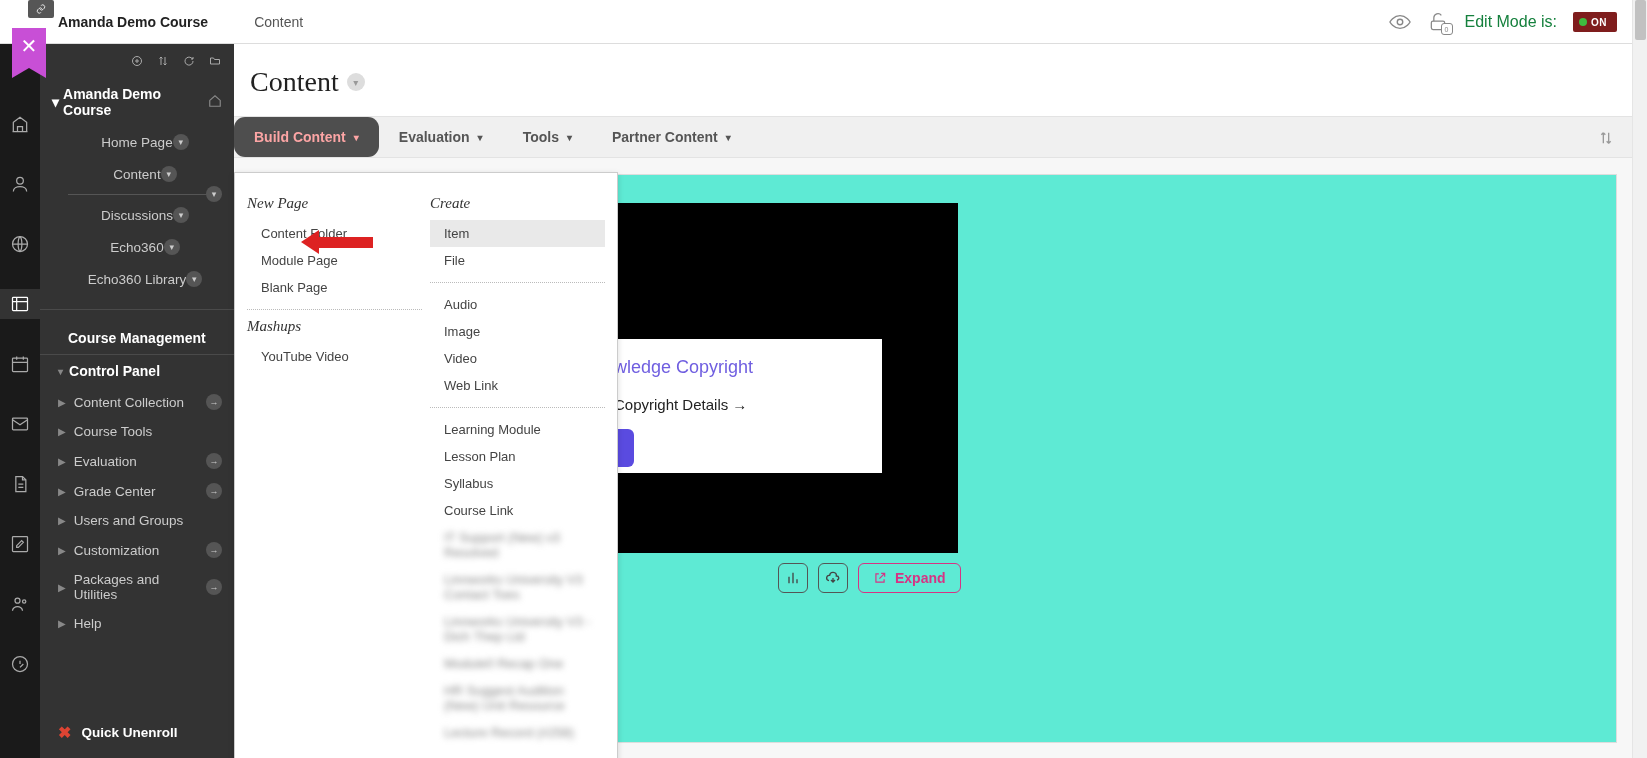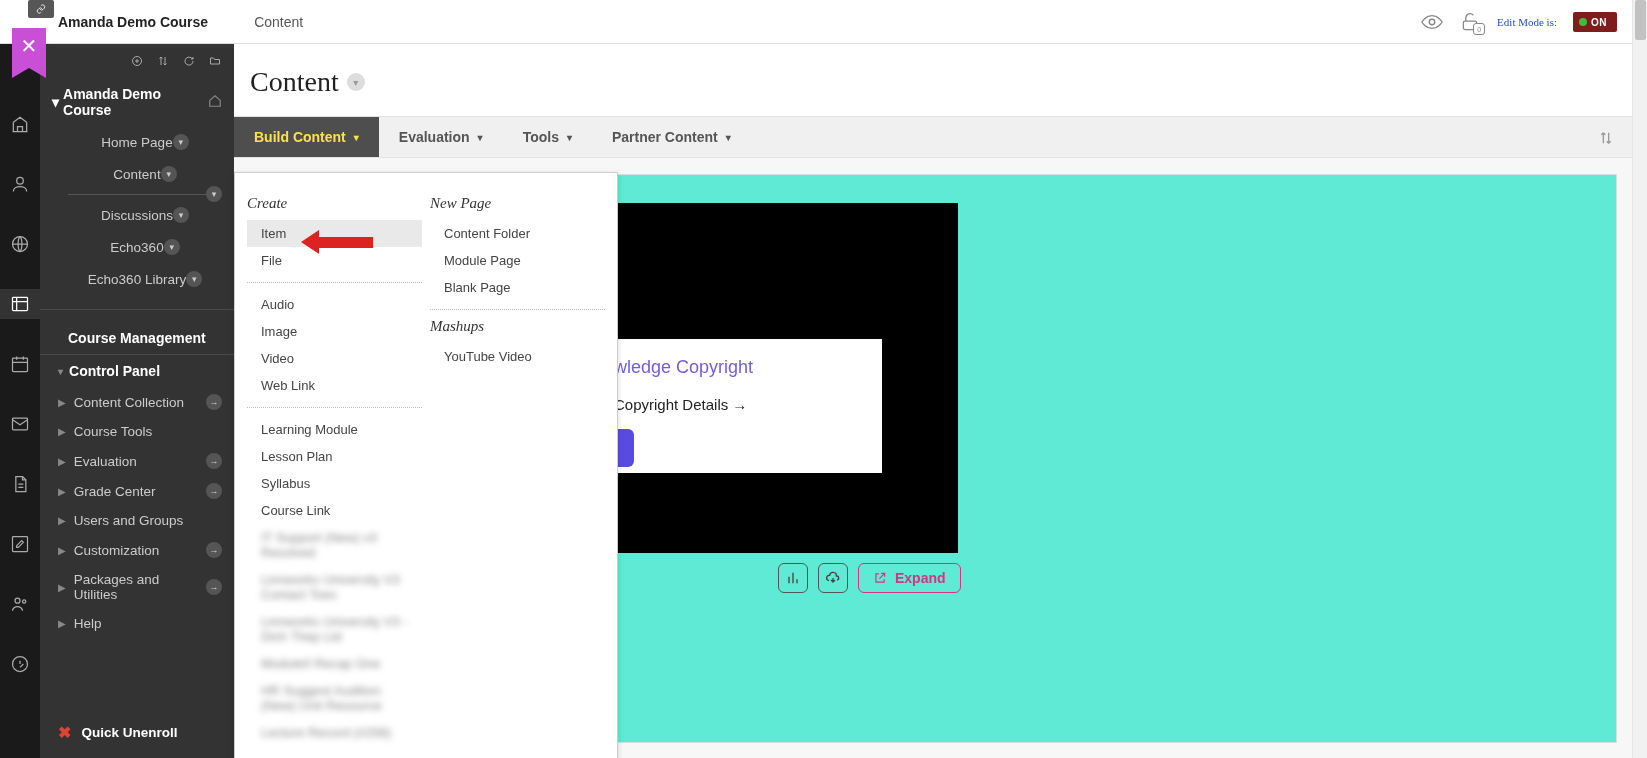--- a/index.html
+++ b/index.html
@@ -9,21 +9,21 @@
 
   
   .topbar { position:relative; height:44px; border-bottom:1px solid #ddd; background:#fff; display:flex; align-items:center; }
   .chain-box { position:absolute; top:0; left:28px; width:26px; height:18px; background:#565656; border-radius:2px; display:flex; align-items:center; justify-content:center; color:#fff; }
   .course-title { margin-left:58px; font-weight:600; color:#222; font-size:14px; }
   .breadcrumb-label { margin-left:46px; color:#555; font-size:14px; }
   .topbar-right { position:absolute; right:30px; top:0; height:44px; display:flex; align-items:center; gap:16px; color:#666; }
   .eye-icon, .lock-icon { position:relative; width:22px; height:22px; display:flex; align-items:center; justify-content:center; }
   .eye-icon svg, .lock-icon svg { stroke:#888; fill:none; }
   .lock-badge { position:absolute; bottom:-2px; right:-4px; width:12px; height:12px; border:1px solid #888; border-radius:3px; font-size:7px; display:flex; align-items:center; justify-content:center; color:#888; background:#fff;}
-  .editmode-label { color:#1d4ed8; font-size:11px;font-family:Liberation Serif, serif; }
+  .editmode-label { color:#15803d; font-size:16px; }
   .toggle { width:44px; height:20px; background:#7f1d1d; border-radius:2px; position:relative; display:flex; align-items:center; }
   .toggle-dot { width:8px; height:8px; background:#3fbb3f; border-radius:50%; margin-left:6px; }
   .toggle-text { color:#fff; font-size:10px; font-weight:700; margin-left:4px; letter-spacing:0.5px; }
 
   
   .pink-tab { position:absolute; top:28px; left:12px; width:34px; height:40px; background:#c84fd6; display:flex; align-items:flex-start; justify-content:center; z-index:5;}
   .pink-tab-x { color:#fff; font-size:20px; font-weight:300; margin-top:6px;}
   .pink-tab::after { content:""; position:absolute; bottom:-10px; left:0; border-left:17px solid #c84fd6; border-right:17px solid #c84fd6; border-bottom:10px solid transparent; }
 
   
@@ -54,21 +54,21 @@
   .quick-unenroll .x { color:#d43; font-size:16px; font-weight:700;}
   .sb-spacer { flex:1; }
 
   
   .main { flex:1; background:#f7f7f7; position:relative; }
   .page-title-row { padding:22px 0 18px 16px; display:flex; align-items:center; gap:8px; background:#fff;}
   .page-title { font-family: Georgia, serif; font-size:28px; color:#222;}
   .page-title-chev { width:18px; height:18px; border-radius:50%; background:#ddd; display:flex; align-items:center; justify-content:center; color:#999; font-size:10px;}
   .action-bar { height:42px; background:#f0f0f0; border-top:1px solid #e3e3e3; border-bottom:1px solid #e3e3e3; display:flex; align-items:stretch; position:relative;}
   .ab-tab { padding:0 20px; display:flex; align-items:center; gap:8px; color:#555; font-weight:600; font-size:14px; }
-  .ab-tab.active { background:#4e4e4e; color:#fde047;}
+  .ab-tab.active { background:#4e4e4e; color:#fca5a5;border-radius:11px;}
   .ab-tab .chev { font-size:10px;}
   .ab-sort { position:absolute; right:18px; top:0; height:42px; display:flex; align-items:center; color:#999;}
 
   
   .dropdown { position:absolute; top:128px; left:0; width:384px; background:#fff; border:1px solid #ccc; box-shadow:0 2px 6px rgba(0,0,0,.15); padding:18px 12px 18px 12px; z-index:20;}
   .dd-cols { display:flex; }
   .dd-col { flex:1; }
   .dd-col + .dd-col { margin-left:8px;}
   .dd-head { font-family: Georgia, serif; font-style:italic; color:#333; font-size:15px; margin-bottom:8px; margin-top:4px;}
   .dd-item { padding:6px 14px; color:#444; font-size:13px; }
@@ -374,20 +374,29 @@
         </div>
       </div>
     </div>
 
     <div class="dropdown">
       <div class="arrow-ptr">
         <div class="arrow-head"></div>
           <div class="arrow-body"></div>
       </div>
       <div class="dd-cols">
+        <div class="dd-col">
+          <div class="dd-head">New Page</div>
+          <div class="dd-item">Content Folder</div>
+          <div class="dd-item">Module Page</div>
+          <div class="dd-item">Blank Page</div>
+          <div class="dd-sep"></div>
+          <div class="dd-head">Mashups</div>
+          <div class="dd-item">YouTube Video</div>
+        </div>
         <div class="dd-col">
           <div class="dd-head">Create</div>
           <div class="dd-item hl">Item</div>
           <div class="dd-item">File</div>
           <div class="dd-sep"></div>
           <div class="dd-item">Audio</div>
           <div class="dd-item">Image</div>
           <div class="dd-item">Video</div>
           <div class="dd-item">Web Link</div>
           <div class="dd-sep"></div>
@@ -395,29 +404,20 @@
           <div class="dd-item">Lesson Plan</div>
           <div class="dd-item">Syllabus</div>
           <div class="dd-item">Course Link</div>
           <div class="dd-item dd-blur">IT Support (New) v3 Resolved</div>
           <div class="dd-item dd-blur">Linnworks University V3 Contact Toes</div>
           <div class="dd-item dd-blur">Linnworks University V3 - Dich Thep Ltd</div>
           <div class="dd-item dd-blur">Module0 Recap One</div>
           <div class="dd-item dd-blur">HR Suggest Audition (New) Unit Resource</div>
           <div class="dd-item dd-blur">Lecture Record (#258)</div>
         </div>
-        <div class="dd-col">
-          <div class="dd-head">New Page</div>
-          <div class="dd-item">Content Folder</div>
-          <div class="dd-item">Module Page</div>
-          <div class="dd-item">Blank Page</div>
-          <div class="dd-sep"></div>
-          <div class="dd-head">Mashups</div>
-          <div class="dd-item">YouTube Video</div>
-        </div>
       </div>
     </div>
   </div>
 </div>
 
 <div class="outer-scroll">
   <div class="outer-scroll-thumb"></div>
 </div>
 
 </body></html>

